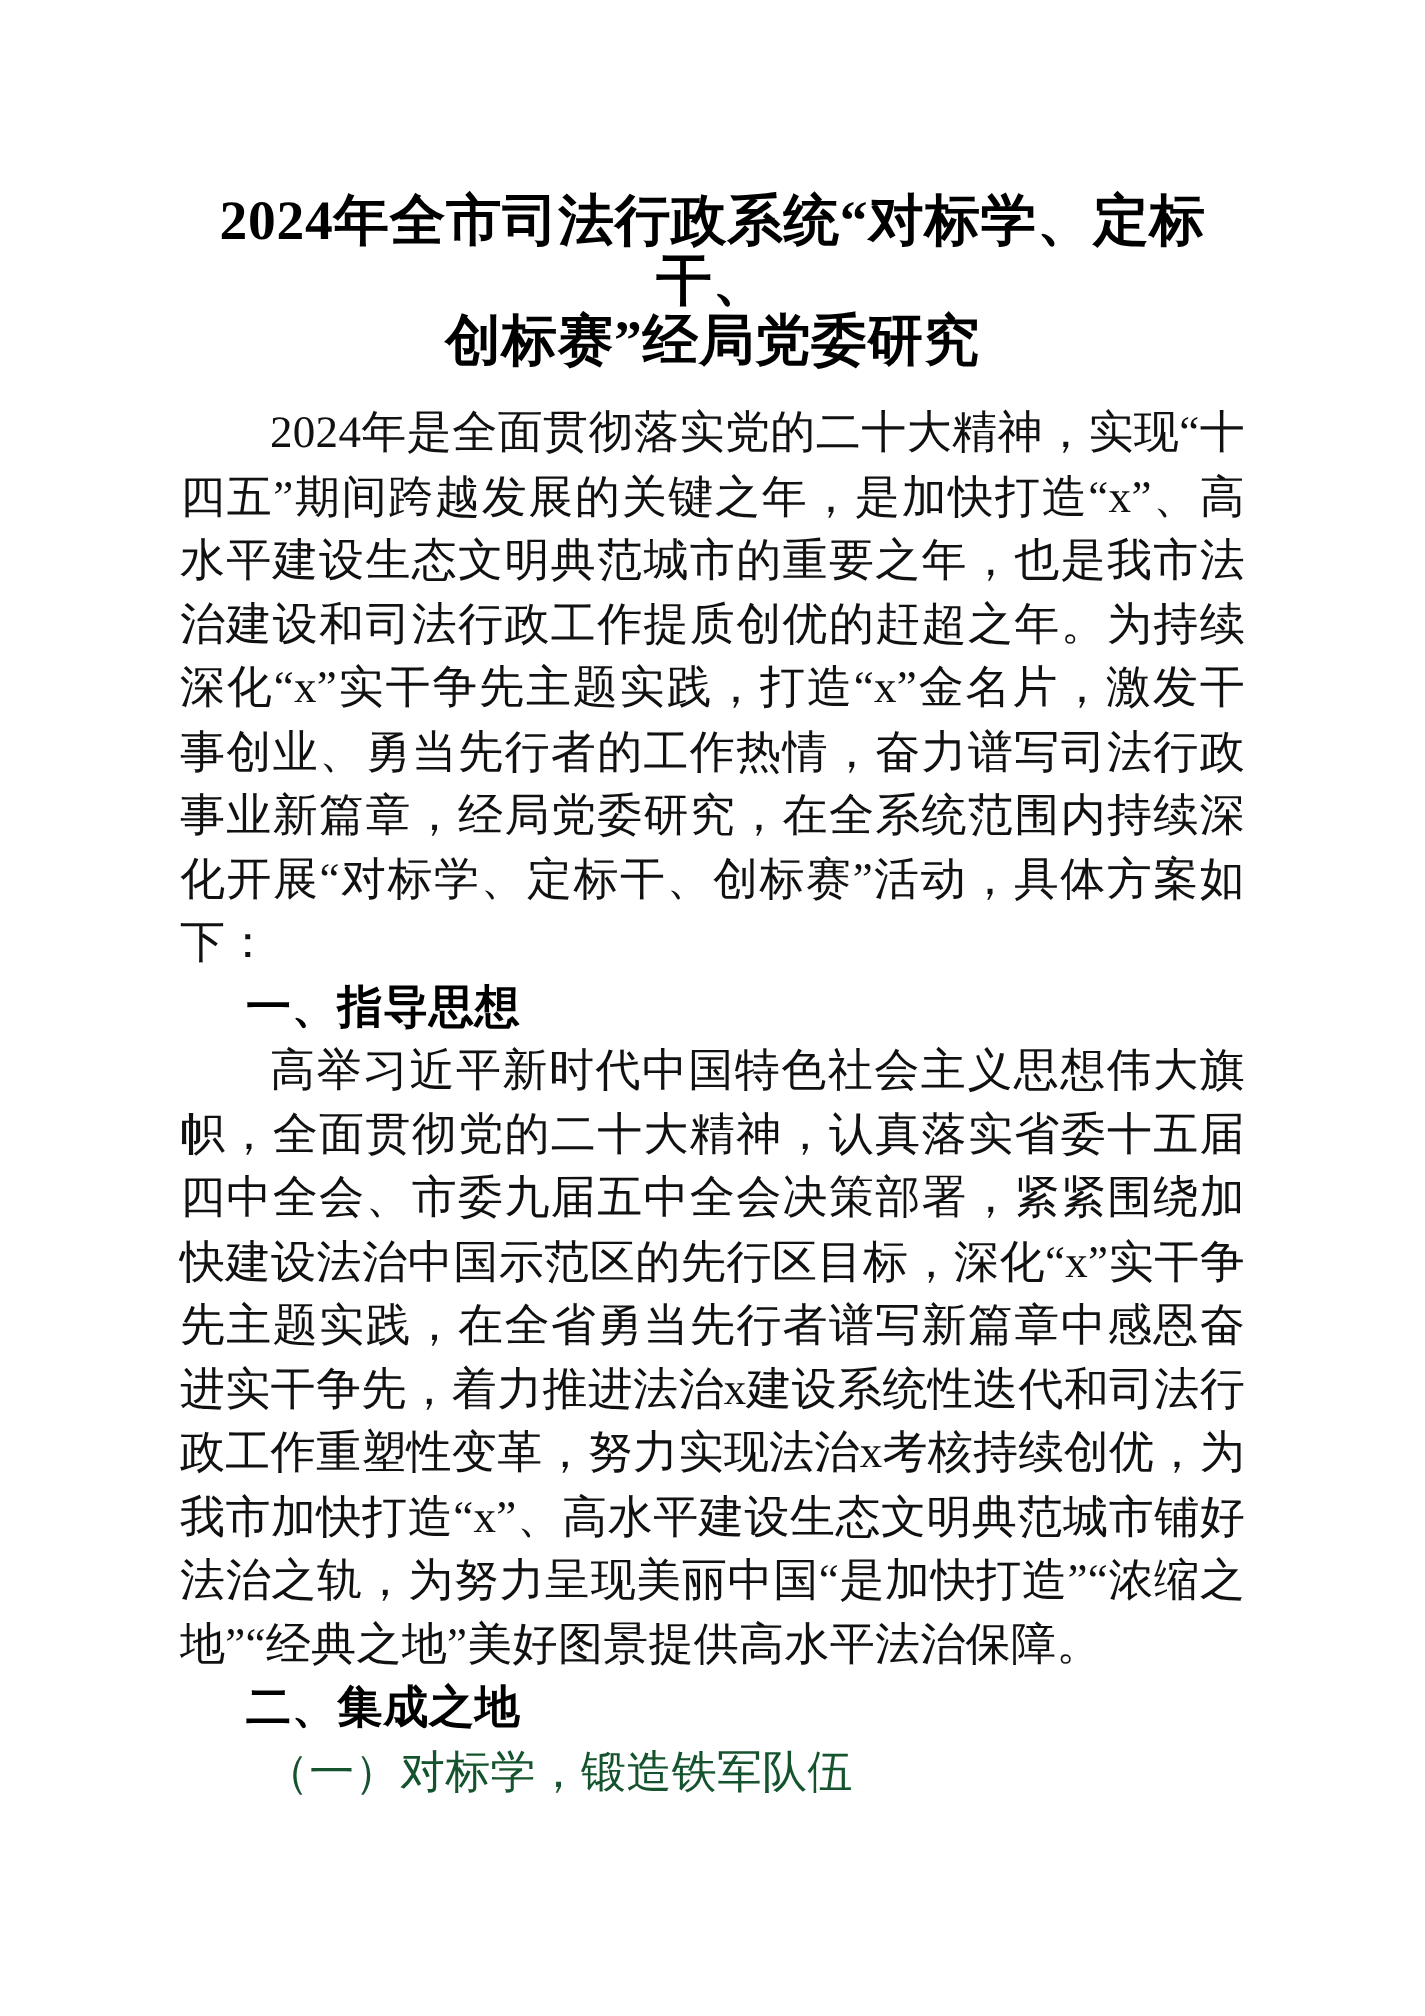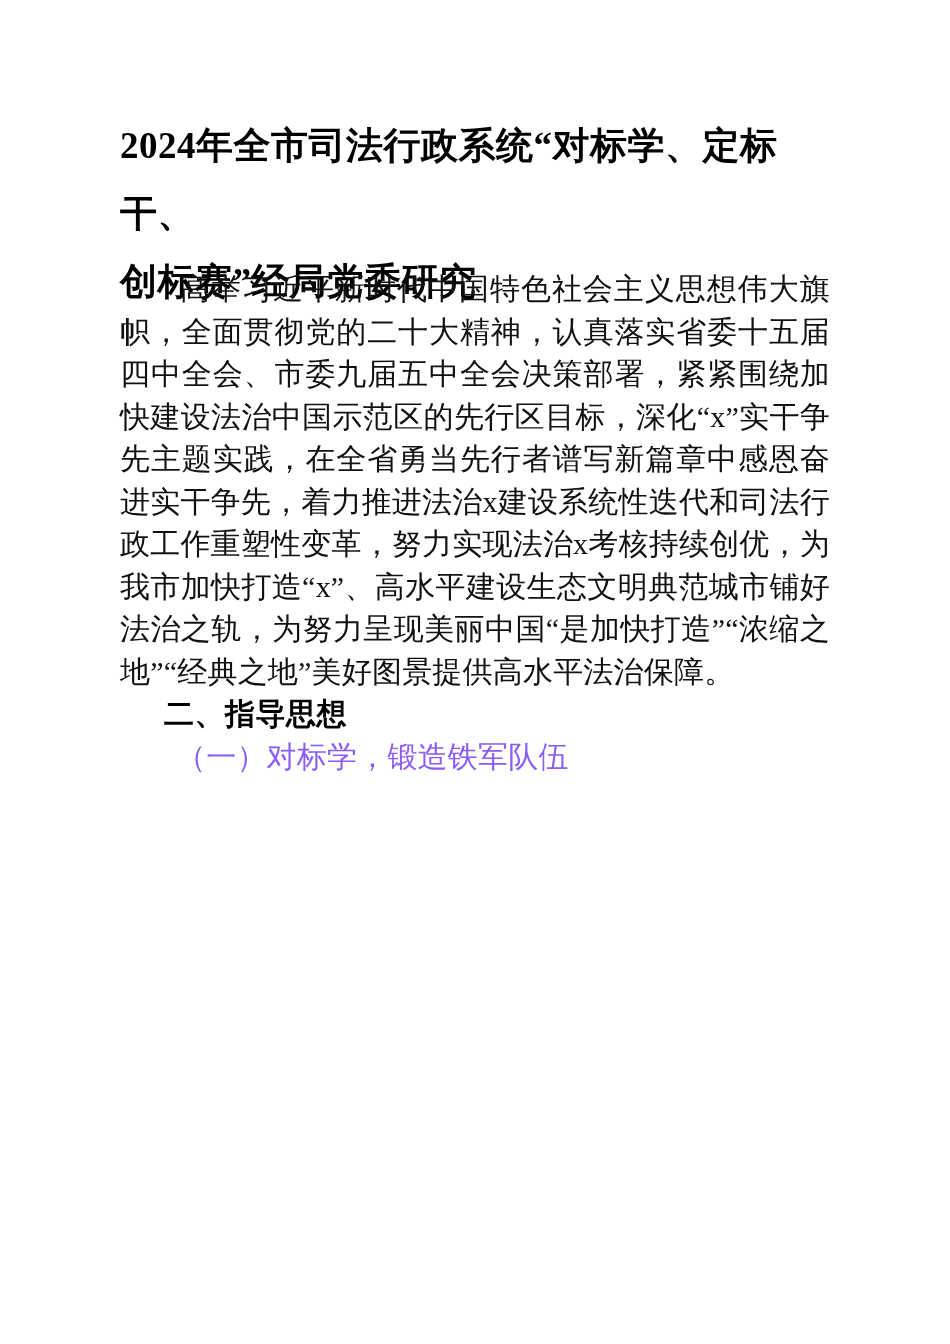--- a/index.html
+++ b/index.html
@@ -23,27 +23,27 @@
     top: 0;
     width: 950px;
     height: 1344px;
     background: #ffffff;
   }
 
   
   .doc-title {
     position: absolute;
     left: 120px;
-    top: 112px;
+    top: 128px;
     width: 710px;
-    text-align: left;
+    text-align: center;
     font-family: "Liberation Serif", "DejaVu Serif", serif;
     font-weight: 700;
     font-size: 37px;
-    line-height: 68px;
+    line-height: 40px;
     letter-spacing: 0.5px;
     color: #000000;
     text-rendering: optimizeLegibility;
   }
 
   
   .body-area {
     position: absolute;
     left: 120px;
     top: 268px;
@@ -79,38 +79,40 @@
   
   h3.sub-heading {
     margin: 0;
     padding: 0;
     font-family: Liberation Serif, serif;
     font-weight: 400;
     font-size: 30px;
     line-height: 42.5px;
     text-indent: 56px;
     letter-spacing: 0.2px;
-    color: #8b5cf6;
+    color: #14532d;
   }
 </style>
 </head>
 <body>
 
 <div class="page">
 
   <div class="doc-title">
     <div>2024年全市司法行政系统“对标学、定标干、</div>
     <div>创标赛”经局党委研究</div>
   </div>
 
   <div class="body-area">
 
+    <p class="para">2024年是全面贯彻落实党的二十大精神，实现“十四五”期间跨越发展的关键之年，是加快打造“x”、高水平建设生态文明典范城市的重要之年，也是我市法治建设和司法行政工作提质创优的赶超之年。为持续深化“x”实干争先主题实践，打造“x”金名片，激发干事创业、勇当先行者的工作热情，奋力谱写司法行政事业新篇章，经局党委研究，在全系统范围内持续深化开展“对标学、定标干、创标赛”活动，具体方案如下：</p>
 
+    <h2 class="section-heading">一、指导思想</h2>
 
     <p class="para">高举习近平新时代中国特色社会主义思想伟大旗帜，全面贯彻党的二十大精神，认真落实省委十五届四中全会、市委九届五中全会决策部署，紧紧围绕加快建设法治中国示范区的先行区目标，深化“x”实干争先主题实践，在全省勇当先行者谱写新篇章中感恩奋进实干争先，着力推进法治x建设系统性迭代和司法行政工作重塑性变革，努力实现法治x考核持续创优，为我市加快打造“x”、高水平建设生态文明典范城市铺好法治之轨，为努力呈现美丽中国“是加快打造”“浓缩之地”“经典之地”美好图景提供高水平法治保障。</p>
 
-    <h2 class="section-heading">二、指导思想</h2>
+    <h2 class="section-heading">二、集成之地</h2>
 
     <h3 class="sub-heading">（一）对标学，锻造铁军队伍</h3>
 
   </div>
 
 </div>
 
 </body></html>

